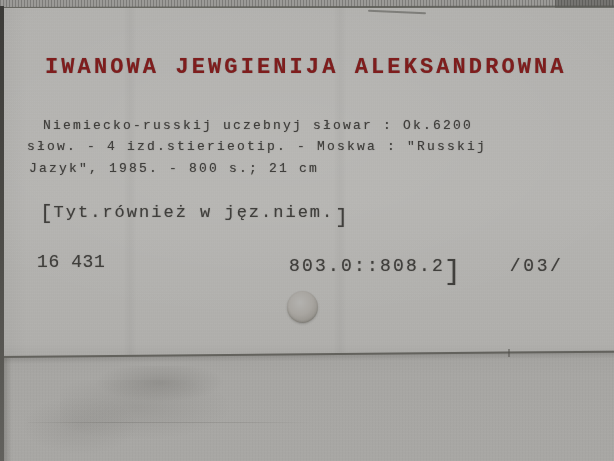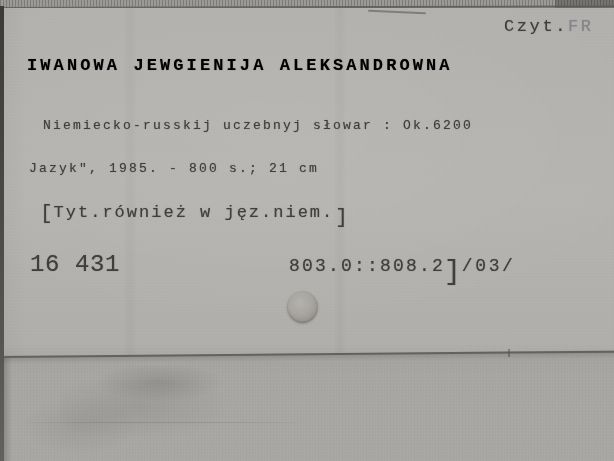--- a/index.html
+++ b/index.html
@@ -72,39 +72,39 @@
   
   .left-border{
     position:absolute;left:0;top:6px;width:4px;height:455px;
     background:linear-gradient(180deg,#3c3b38 0%,#4a4945 45%,#62615d 100%);
   }
   
   .tw{position:absolute;line-height:1;color:#403f3c;white-space:pre;
       text-shadow:0 0 1px rgba(62,61,58,0.55);}
   .corner-label{left:504px;top:18px;font-size:17px;letter-spacing:2.6px;}
   .corner-label .faded{color:#85848c;text-shadow:0 0 1px rgba(120,119,128,0.5);}
-  .author{left:27px;font-size:17px;font-weight:bold;letter-spacing:3.1px;color:#000000;
+  .author{left:45px;font-size:22px;font-weight:bold;letter-spacing:3.1px;color:#7f1d1d;
       text-shadow:0 0 1px rgba(59,58,56,0.6);}
   .author1{top:57px;}
   .author2{top:84px;}
   .desc{font-size:13px;letter-spacing:2.2px;}
   .desc1{left:43px;top:119px;}
   .desc2{left:27px;top:140px;}
   .desc3{left:29px;top:162px;}
   .note-line{left:40px;top:201px;font-size:17px;letter-spacing:2px;}
   .note-line .bracket{display:inline-block;font-size:21px;letter-spacing:0;}
   .note-line .b-open{transform:translateY(2px);margin-right:1px;}
   .note-line .b-close{transform:translateY(6px);margin-left:1px;}
-  .inv-number{left:30px;top:253px;font-size:24px;letter-spacing:0.6px;}
+  .inv-number{left:37px;top:253px;font-size:18px;letter-spacing:0.6px;}
   .classification{left:289px;top:253px;font-size:18px;letter-spacing:2.2px;}
   .classification .big-bracket{
     display:inline-block;font-size:28px;letter-spacing:0;
     transform:translateY(8px);margin:0 1px 0 -1px;line-height:0.8;
   }
-  .classification .suffix{letter-spacing:2.6px;}
+  .classification .suffix{letter-spacing:2.6px;margin-left:48px;}
   
   .hole{
     position:absolute;left:287px;top:291px;width:31px;height:32px;border-radius:50%;
     background:radial-gradient(circle at 42% 36%, #b3b2af 0%, #a8a5a0 45%, #93908a 78%, #9e9c98 92%, #a8a7a4 100%);
     box-shadow:0 1px 2px rgba(60,58,54,0.25), inset 0 -1px 2px rgba(60,58,54,0.30);
   }
 </style>
 </head>
 <body>
 
@@ -123,25 +123,25 @@
   <div class="top-strip-darker"></div>
   <div class="top-edge-line"></div>
 
   <div class="card">
     <div class="grain"></div>
     <div class="streak" style="left:330px;"></div>
     <div class="streak" style="left:120px;"></div>
     <div class="scratch"></div>
   </div>
 
-  <div class="tw corner-label"><span>Czyt.</span><span class="faded">FR</span></div>
 
   <div class="tw author author1">IWANOWA JEWGIENIJA ALEKSANDROWNA</div>
 
   <div class="tw desc desc1">Niemiecko-russkij uczebnyj słowar : Ok.6200</div>
+  <div class="tw desc desc2">słow. - 4 izd.stierieotip. - Moskwa : "Russkij</div>
   <div class="tw desc desc3">Jazyk", 1985. - 800 s.; 21 cm</div>
 
   <div class="tw note-line"><span class="bracket b-open">[</span><span>Tyt.również w jęz.niem.</span><span class="bracket b-close">]</span></div>
 
   <div class="tw inv-number">16 431</div>
 
   <div class="tw classification"><span>803.0::808.2</span><span class="big-bracket">]</span><span class="suffix">/03/</span></div>
 
   <div class="hole"></div>
 

